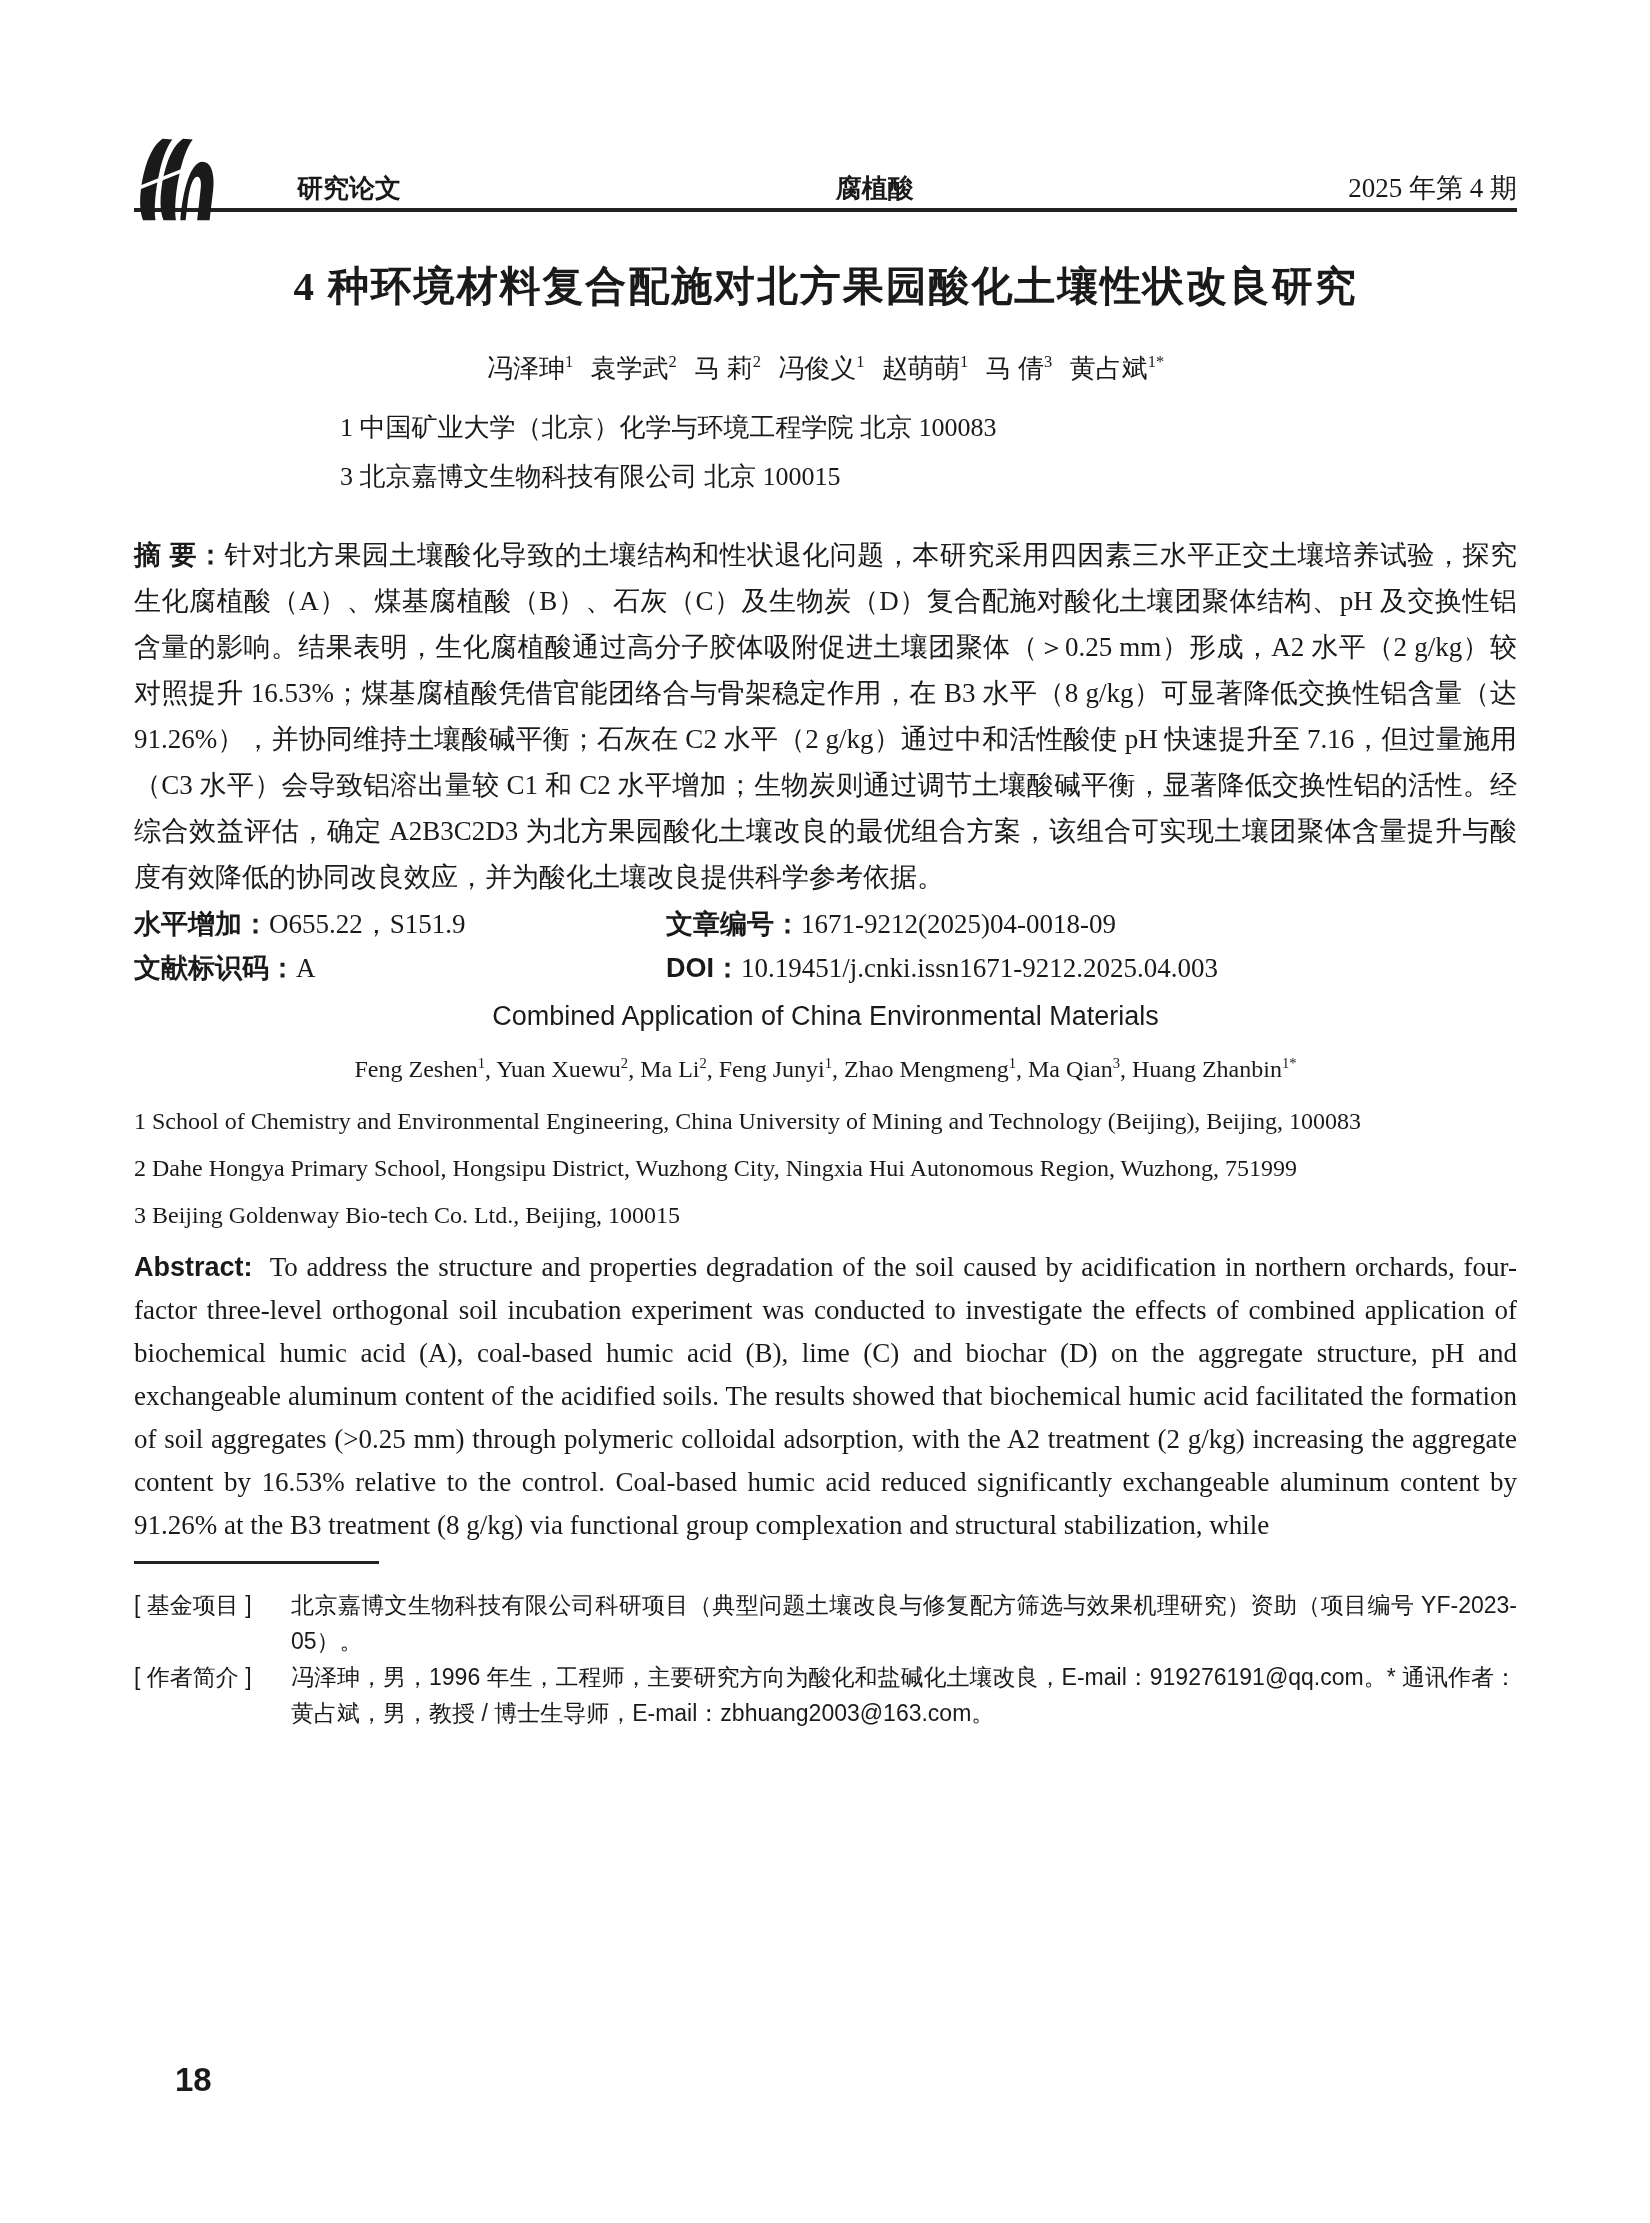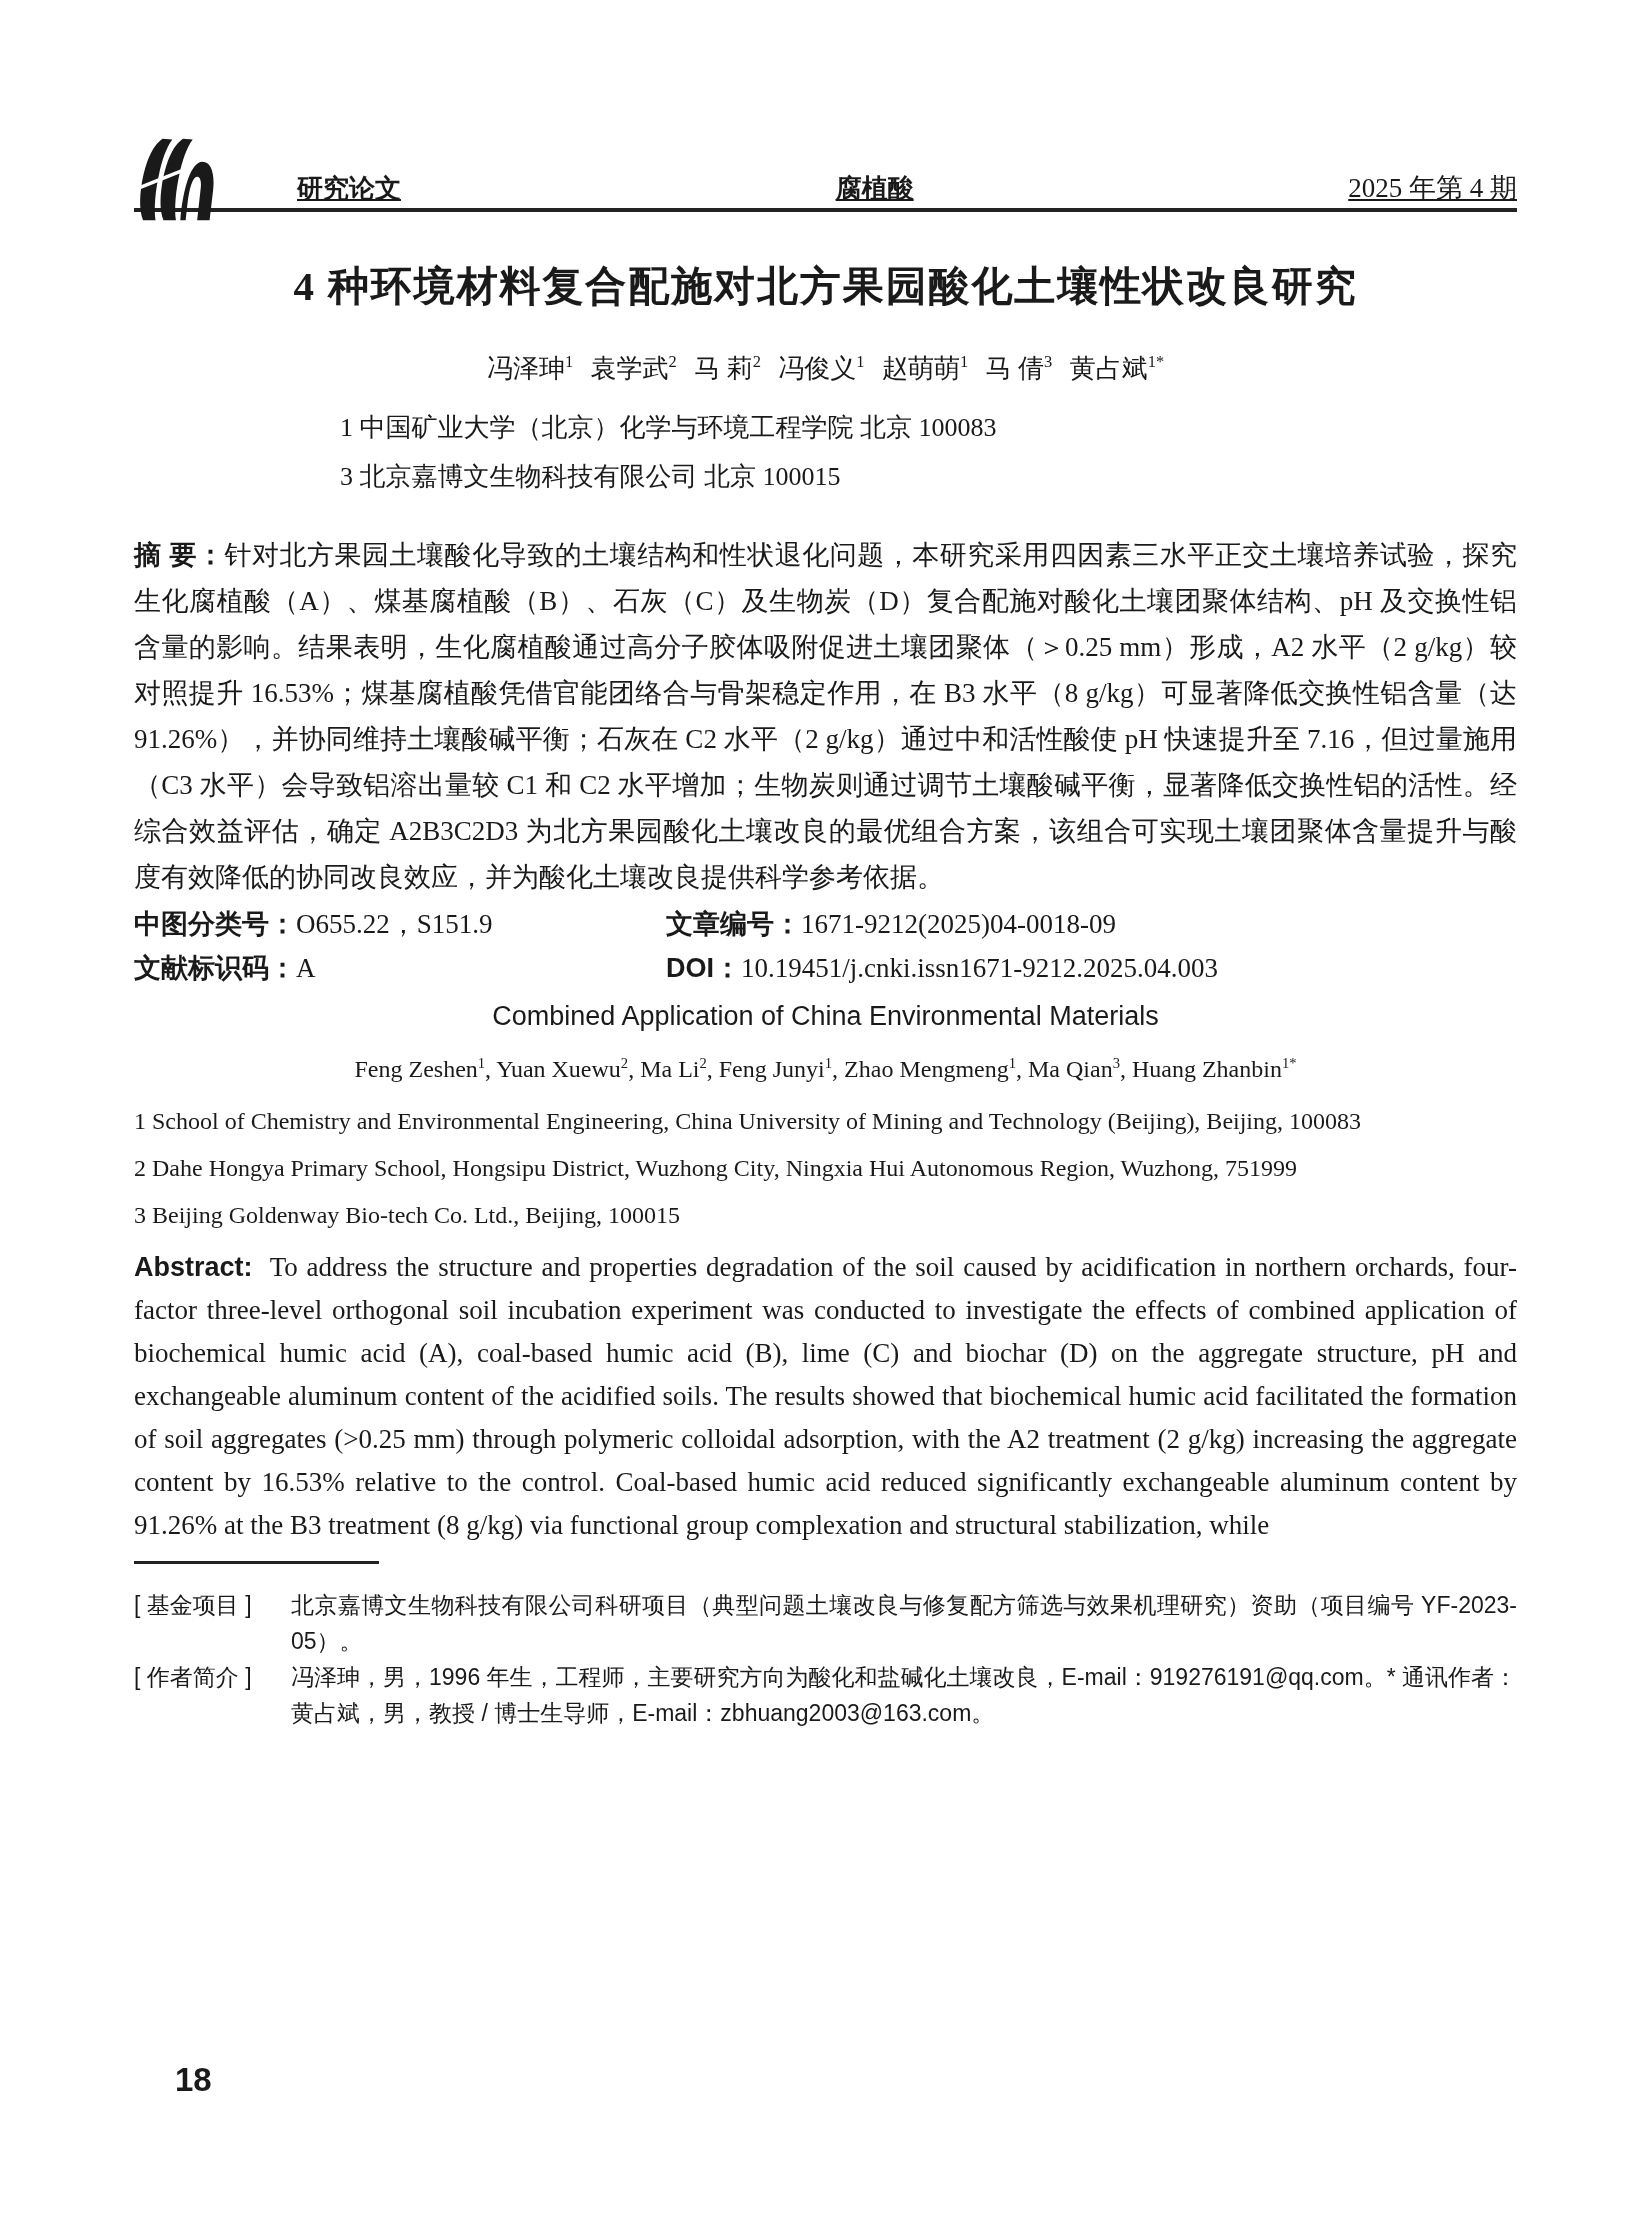--- a/index.html
+++ b/index.html
@@ -15,21 +15,20 @@
   .content { padding:0 134px; }
 
   
   .header {
     position:relative;
     margin-top:146px;
     height:62px;
     border-bottom:4.9px solid #222;
     display:flex;
     align-items:flex-end;
-    text-decoration:underline;
   }
   .logo {
     position:absolute; left:1.9px; bottom:-15.5px;
     width:78px; height:89px;
   }
   .logo svg { width:100%; height:100%; display:block; }
   .header-section {
     margin-left:163px;
     font-family:"Liberation Sans","DejaVu Sans",sans-serif;
     font-weight:bold; font-size:26px; line-height:39px;
@@ -155,21 +154,21 @@
 
     <div class="affils-cn" id="affils-cn">
         <div>1 中国矿业大学（北京）化学与环境工程学院 北京 100083</div>
         <div>3 北京嘉博文生物科技有限公司 北京 100015</div>
       </div>
 
     <p class="abstract-cn"><span class="lbl-bold">摘 要：</span><span>针对北方果园土壤酸化导致的土壤结构和性状退化问题，本研究采用四因素三水平正交土壤培养试验，探究生化腐植酸（A）、煤基腐植酸（B）、石灰（C）及生物炭（D）复合配施对酸化土壤团聚体结构、pH 及交换性铝含量的影响。结果表明，生化腐植酸通过高分子胶体吸附促进土壤团聚体（＞0.25 mm）形成，A2 水平（2 g/kg）较对照提升 16.53%；煤基腐植酸凭借官能团络合与骨架稳定作用，在 B3 水平（8 g/kg）可显著降低交换性铝含量（达 91.26%），并协同维持土壤酸碱平衡；石灰在 C2 水平（2 g/kg）通过中和活性酸使 pH 快速提升至 7.16，但过量施用（C3 水平）会导致铝溶出量较 C1 和 C2 水平增加；生物炭则通过调节土壤酸碱平衡，显著降低交换性铝的活性。经综合效益评估，确定 A2B3C2D3 为北方果园酸化土壤改良的最优组合方案，该组合可实现土壤团聚体含量提升与酸度有效降低的协同改良效应，并为酸化土壤改良提供科学参考依据。</span></p>
 
 
     <div class="meta-grid">
-      <div><span class="lbl-bold">中图分类号：</span><span>O655.22，S151.9</span></div>
+      <div><span class="lbl-bold">水平增加：</span><span>O655.22，S151.9</span></div>
       <div><span class="lbl-bold">文章编号：</span><span>1671-9212(2025)04-0018-09</span></div>
       <div><span class="lbl-bold">文献标识码：</span><span>A</span></div>
       <div><span class="lbl-bold">DOI：</span><span>10.19451/j.cnki.issn1671-9212.2025.04.003</span></div>
     </div>
 
     <div class="title-en">
       <div>Combined Application of China Environmental Materials</div>
     </div>
 
     <div class="authors-en" id="authors-en"><span class="author"><span>Feng Zeshen</span><sup>1</sup><span>, </span></span><span class="author"><span>Yuan Xuewu</span><sup>2</sup><span>, </span></span><span class="author"><span>Ma Li</span><sup>2</sup><span>, </span></span><span class="author"><span>Feng Junyi</span><sup>1</sup><span>, </span></span><span class="author"><span>Zhao Mengmeng</span><sup>1</sup><span>, </span></span><span class="author"><span>Ma Qian</span><sup>3</sup><span>, </span></span><span class="author"><span>Huang Zhanbin</span><sup>1*</sup></span></div>

